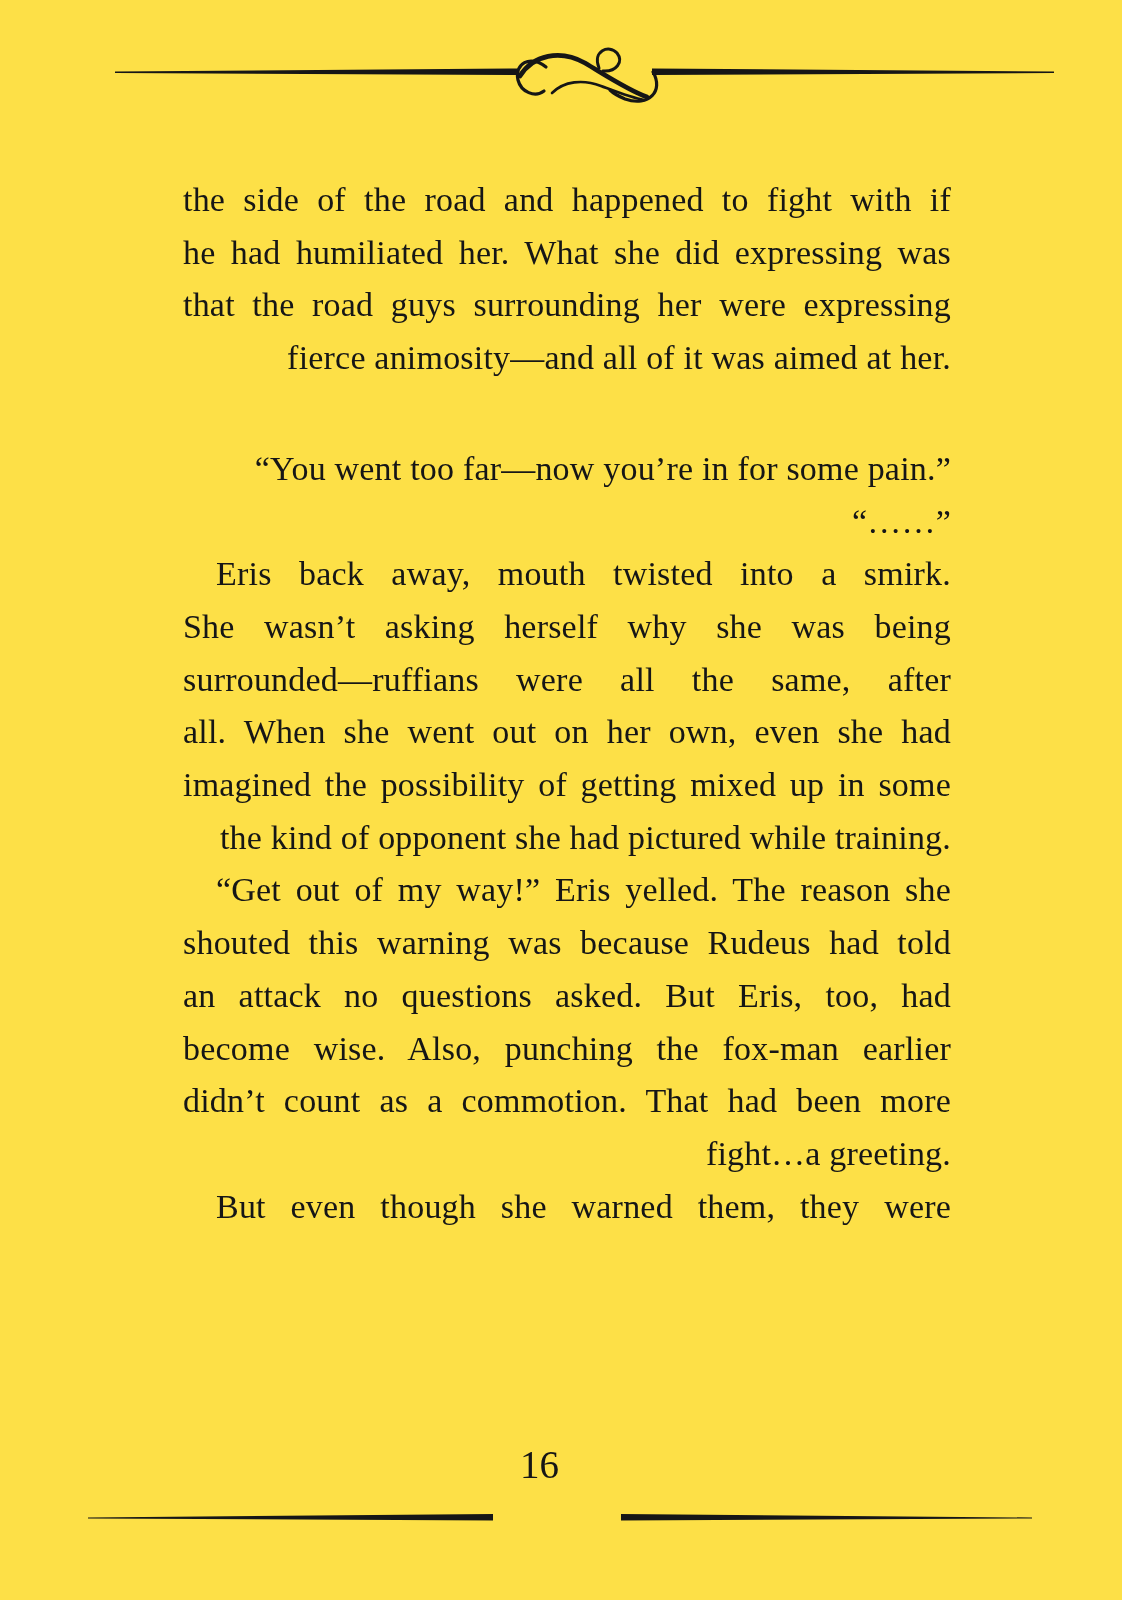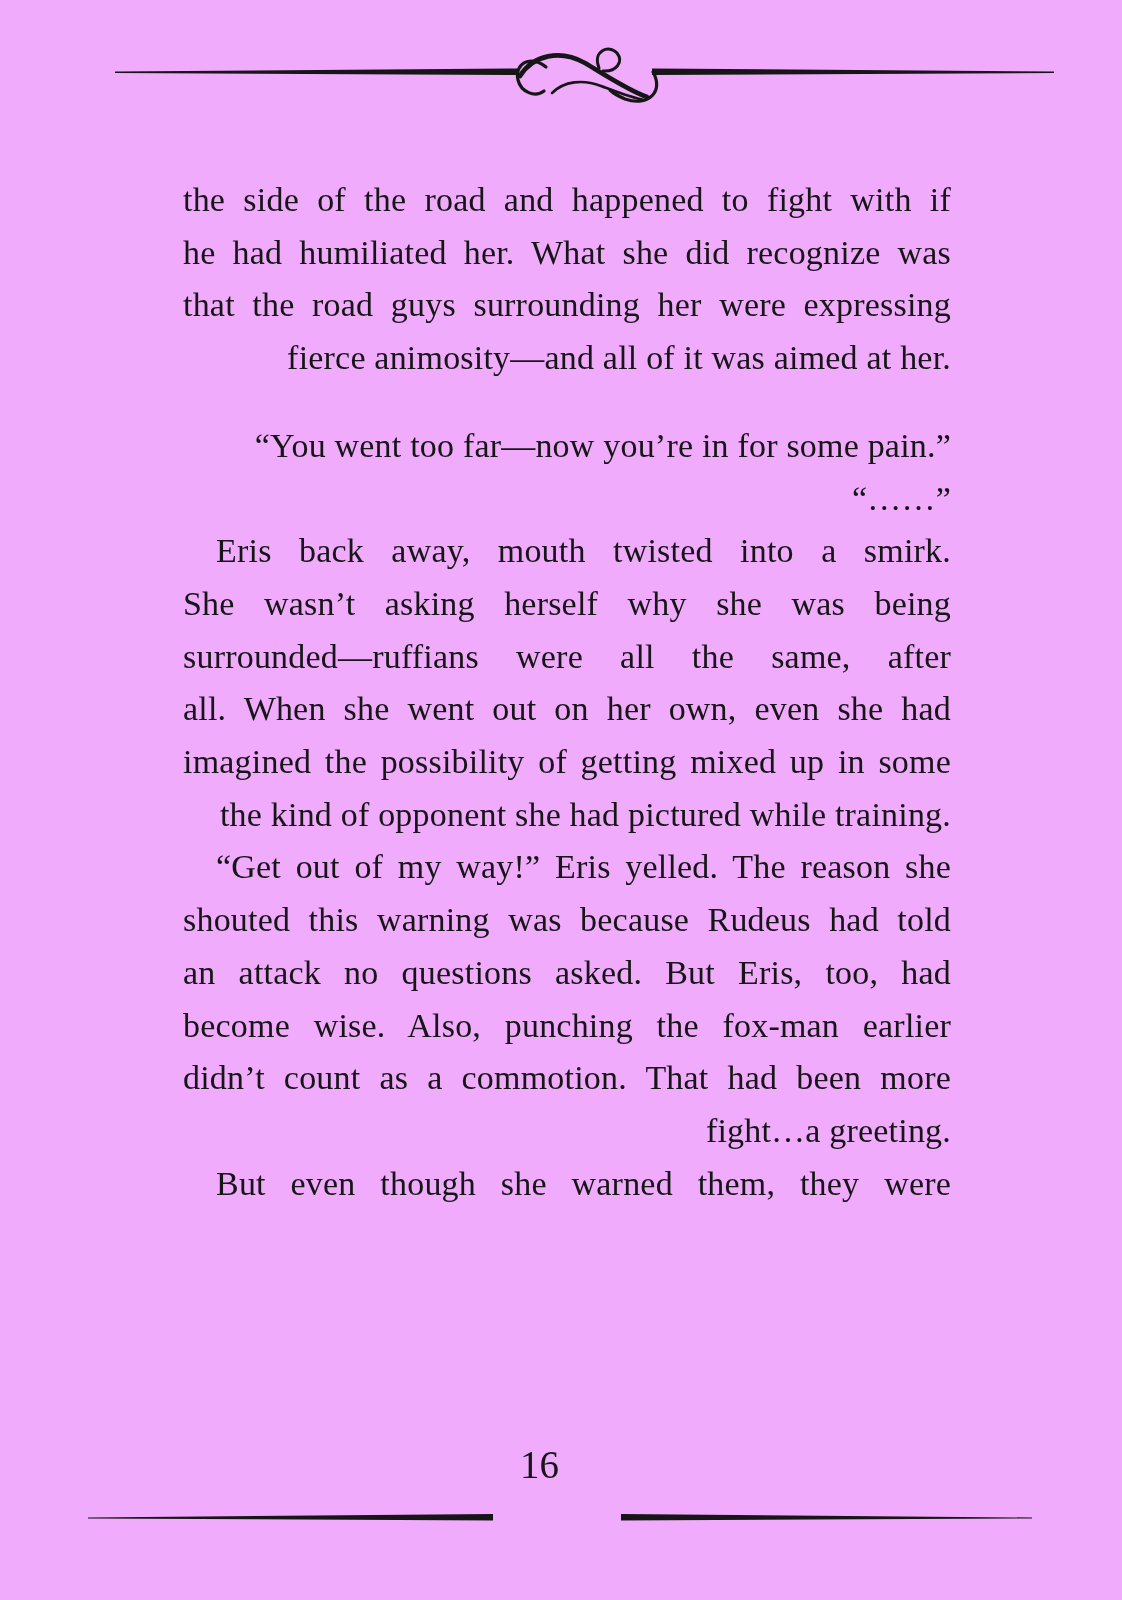--- a/index.html
+++ b/index.html
@@ -1,41 +1,41 @@
 <!DOCTYPE html>
 <html><head>
 <meta charset="utf-8">
 <style>
   html,body { margin:0; padding:0; background:#e8e8e8; }
   .page {
     position:relative;
     width:1122px; height:1600px;
     margin:0 auto;
-    background:#f0abfc;
+    background:#fde047;
     color:#161616;
     font-family:"Liberation Serif", serif;
     overflow:hidden;
   }
   .header-svg { position:absolute; left:115px; top:40px; }
   .footer-svg { position:absolute; left:88px; top:1503px; }
   .text-block {
     position:absolute;
     left:183px; top:174px; width:768px;
     font-size:34px;
     line-height:52.7px;
     letter-spacing:0.2px;
   }
   .line {
     text-align:justify;
     text-align-last:justify;
     white-space:nowrap;
   }
   .line.end   { text-align:right; text-align-last:auto; }
   .line.indent{ text-indent:33px; }
-  .line.gap   { margin-top:35px; }
+  .line.gap   { margin-top:58px; }
   .page-number {
     position:absolute;
     left:520px; top:1444px; width:96px;
     text-align:left;
     font-family:Liberation Serif, serif;
     font-size:39px;
     line-height:42px;
     color:#161616;
   }
 </style>
@@ -51,21 +51,21 @@
       <path d="M431,27 C415,14 399,24 403,40 C406,52 420,58 429,51" stroke-width="3.2"></path>
       <path d="M405,36 C418,15 445,9 470,23 C495,38 513,50 532,57" stroke-width="4.6"></path>
       <path d="M484,28 C477,11 494,4 502,13 C509,22 501,32 488,31" stroke-width="3"></path>
       <path d="M437,53 C449,41 468,39 486,46 C502,52 517,58 529,60" stroke-width="2.6"></path>
       <path d="M538,32 C549,51 534,67 510,59 C503,56 498,53 495,50" stroke-width="3.2"></path>
     </g>
   </svg>
 
   <div class="text-block" id="text-block">
       <div class="line">the side of the road and happened to fight with if</div>
-      <div class="line">he had humiliated her. What she did recognize was</div>
+      <div class="line">he had humiliated her. What she did expressing was</div>
       <div class="line">that the road guys surrounding her were expressing</div>
       <div class="line end">fierce animosity—and all of it was aimed at her.</div>
       <div class="line indent gap end">“You went too far—now you’re in for some pain.”</div>
       <div class="line indent end">“……”</div>
       <div class="line indent">Eris back away, mouth twisted into a smirk.</div>
       <div class="line">She wasn’t asking herself why she was being</div>
       <div class="line">surrounded—ruffians were all the same, after</div>
       <div class="line">all. When she went out on her own, even she had</div>
       <div class="line">imagined the possibility of getting mixed up in some</div>
       <div class="line end">the kind of opponent she had pictured while training.</div>

